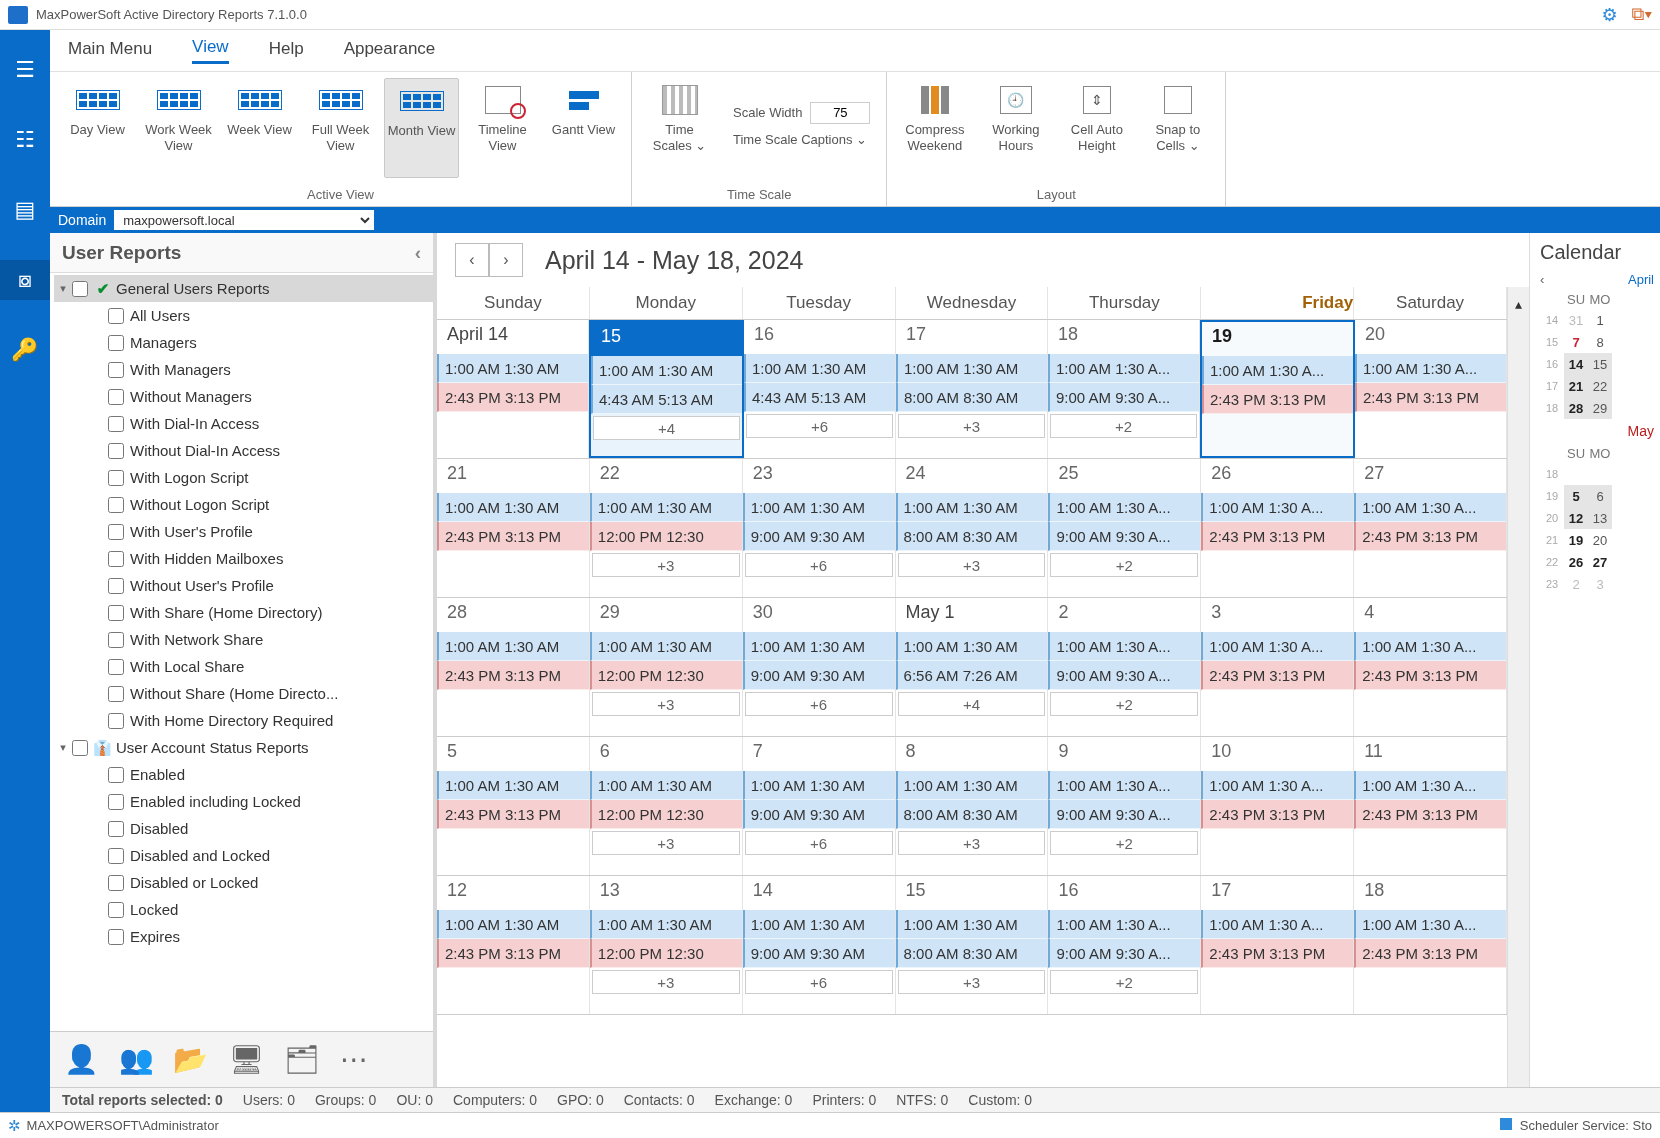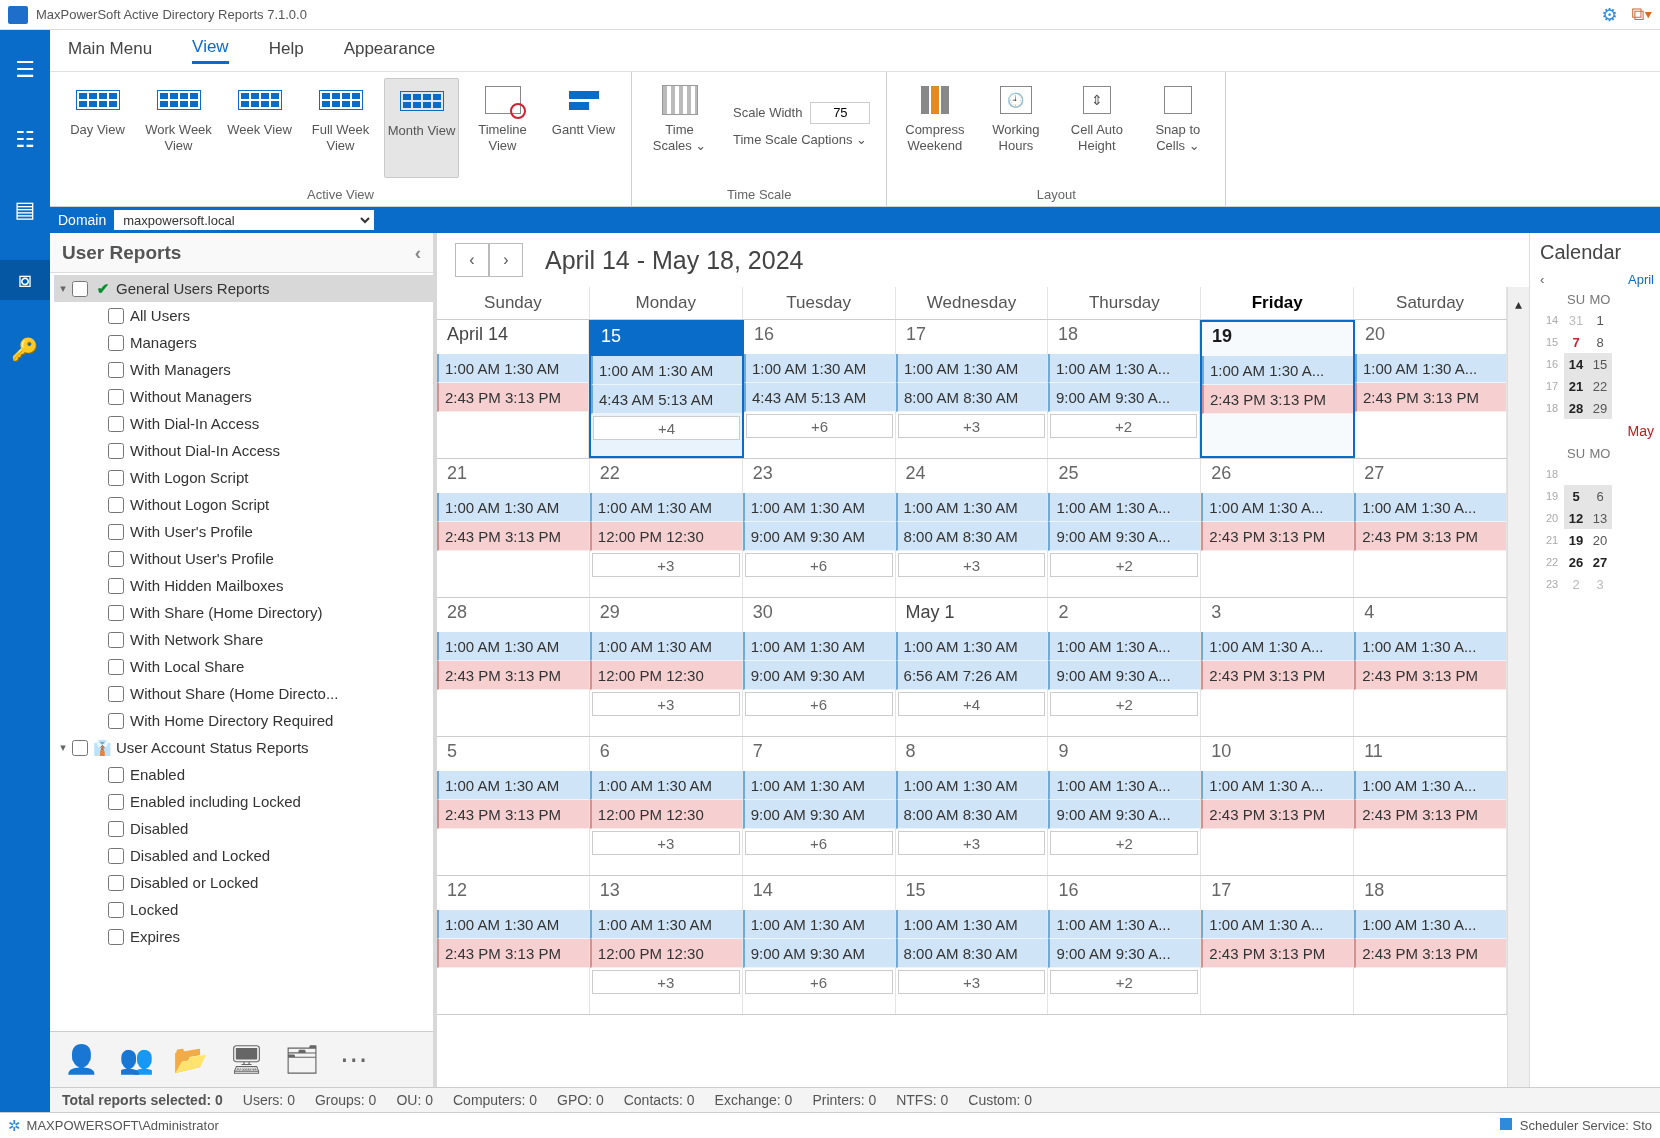--- a/index.html
+++ b/index.html
@@ -58,21 +58,21 @@
 .folder-icon-color { color:#e28b1f;}
 
 .calendar-panel { flex: 1; display: flex; min-width:0;}
 .calendar-main { flex: 1; display: flex; flex-direction: column; min-width:0; border-right:1px solid #ddd;}
 .cal-header { height: 54px; display: flex; align-items: center; padding: 0 18px; gap: 12px;}
 .nav-btns { display:flex;}
 .nav-btns button { width: 34px; height: 34px; border: 1px solid #bbb; background:#fff; cursor:pointer; font-size:16px; color:#555;}
 .cal-title { font-size: 25px; color: #444; margin-left: 10px;}
 .cal-dayrow { display:flex; border-bottom:1px solid #ccc;}
 .cal-daycell { flex:1; text-align:center; padding:6px 0; font-size:17px; color:#555; border-right:1px solid #e4e4e4;}
-.cal-daycell.today { font-weight:700; color:#000000;}
+.cal-daycell.today { font-weight:700; color:#a16207;text-align:right;}
 .cal-scroll-gutter { width:22px; background:#f0f0f0; border-left:1px solid #ddd;}
 .cal-grid { flex:1; overflow:auto; display:flex;}
 .cal-weeks { flex:1;}
 .cal-week { display:flex; border-bottom:1px solid #ccc;}
 .cal-cell { flex:1; border-right:1px solid #e4e4e4; display:flex; flex-direction:column; min-height:138px;}
 .cal-date { height:34px; padding:4px 10px; font-size:18px; color:#666;}
 .cal-date.monthstart { color:#444;}
 .cal-cell.selected { border:2px solid #0a6cc9; background:#e9f3fc;}
 .cal-cell.selected .cal-date { background:#0a6cc9; color:#fff;}
 .cal-cell.today { border:2px solid #0a6cc9; background:#f6fafd;}
@@ -337,25 +337,25 @@
             <div class="tree-item">
               <input type="checkbox" style="">
               <span class="lbl">Without Logon Script</span>
             </div>
             <div class="tree-item">
               <input type="checkbox" style="">
               <span class="lbl">With User's Profile</span>
             </div>
             <div class="tree-item">
               <input type="checkbox" style="">
+              <span class="lbl">With Hidden Mailboxes</span>
+            </div>
+            <div class="tree-item">
+              <input type="checkbox" style="">
               <span class="lbl">Without User's Profile</span>
-            </div>
-            <div class="tree-item">
-              <input type="checkbox" style="">
-              <span class="lbl">With Hidden Mailboxes</span>
             </div>
             <div class="tree-item">
               <input type="checkbox" style="">
               <span class="lbl">With Share (Home Directory)</span>
             </div>
             <div class="tree-item">
               <input type="checkbox" style="">
               <span class="lbl">With Network Share</span>
             </div>
             <div class="tree-item">

